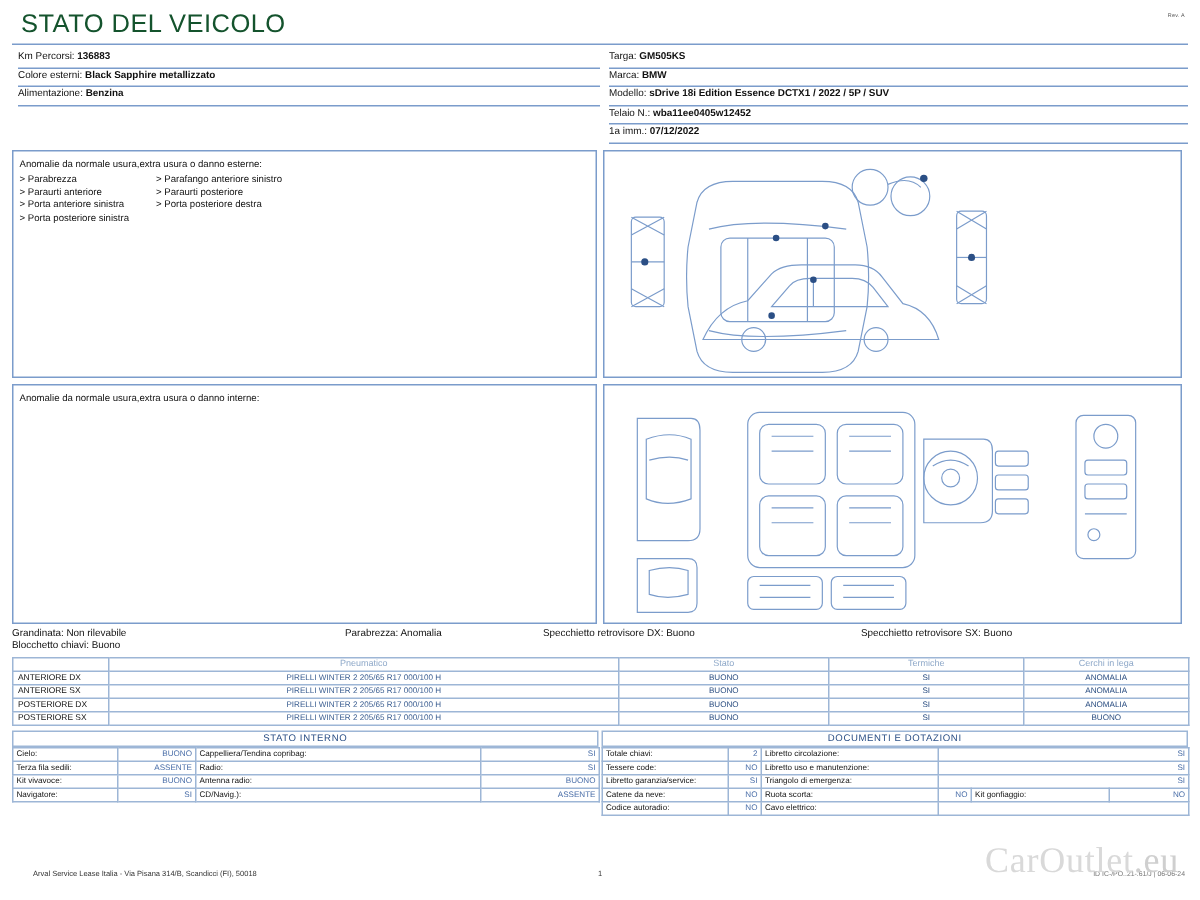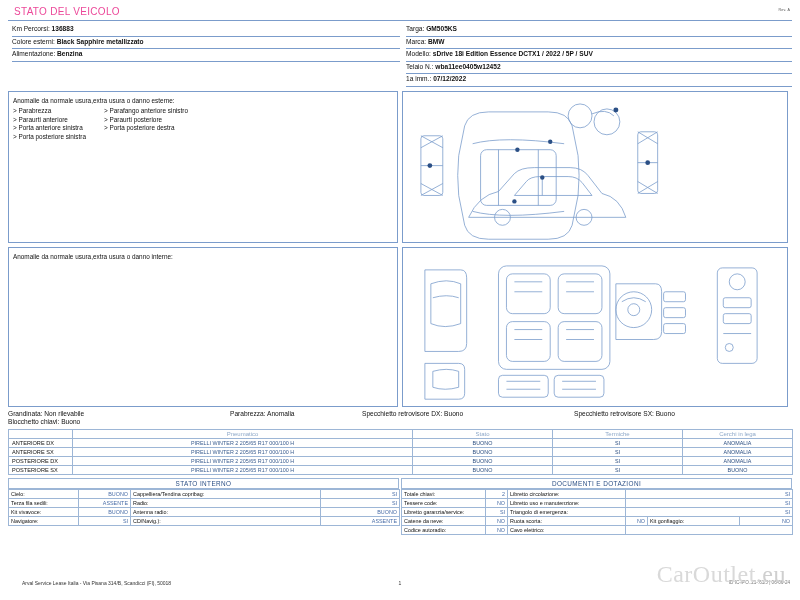--- a/index.html
+++ b/index.html
@@ -17,22 +17,22 @@
   }
   .page {
     position: relative;
     width: 800px;
     height: 600px;
     box-sizing: border-box;
     padding: 4px 8px 0 8px;
   }
   
   .doc-title {
-    color: #ec4899;
-    font-size: 10px;
+    color: #14532d;
+    font-size: 17px;
     letter-spacing: .3px;
     margin: 2px 0 0 6px;
   }
   .rev {
     position: absolute;
     right: 10px;
     top: 8px;
     font-size: 3.6px;
     color: #555;
     letter-spacing: .2px;

